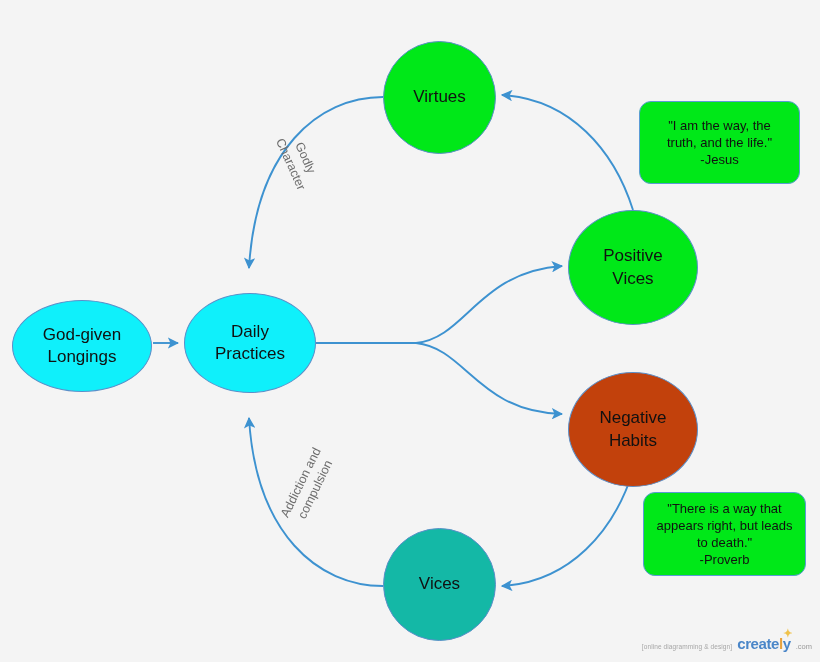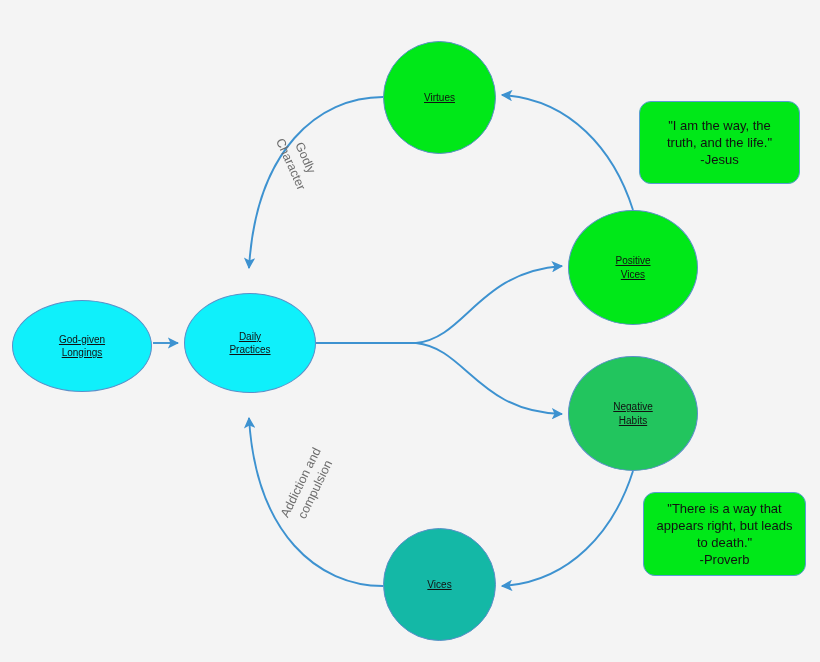--- a/index.html
+++ b/index.html
@@ -31,22 +31,21 @@
     justify-content: center;
     text-align: center;
     box-sizing: border-box;
     color: #111111;
     line-height: 1.32;
     white-space: pre-line;
   }
   .ellipse {
     border-radius: 50%;
     border: 1.4px solid #5b8fc9;
-    font-size: 10px;
-    text-decoration: underline;
+    font-size: 17px;
   }
   .note {
     border-radius: 12px;
     border: 1.8px solid #5b9bd5;
     font-size: 13px;
     padding: 4px 8px;
   }
   .edge-label {
     position: absolute;
     color: #6d6d6d;
@@ -136,21 +135,21 @@
 
   <div class="node ellipse" style="left:383px; top:41px; width:113px; height:113px; background:#00e818;">
     <span>Virtues</span>
   </div>
 
   <div class="node ellipse" style="left:568px; top:210px; width:130px; height:115px; background:#00e818;">
     <span>Positive
 Vices</span>
   </div>
 
-  <div class="node ellipse" style="left:568px; top:356px; width:130px; height:115px; background:#22c55e;">
+  <div class="node ellipse" style="left:568px; top:372px; width:130px; height:115px; background:#c2410c;">
     <span>Negative
 Habits</span>
   </div>
 
   <div class="node ellipse" style="left:383px; top:528px; width:113px; height:113px; background:#14b8a6;">
     <span>Vices</span>
   </div>
 
   <div class="node note" style="left:639px; top:101px; width:161px; height:83px; background:#00e818;">
     <span>"I am the way, the
@@ -164,14 +163,19 @@
 to death."
 -Proverb</span>
   </div>
 
   <div class="edge-label" style="left:252px; top:145px; width:92px; transform:rotate(66deg);">Godly
 Character</div>
 
   <div class="edge-label" style="left:248px; top:470px; width:120px; transform:rotate(-64deg);">Addiction and
 compulsion</div>
 
+  <div id="watermark">
+    <span id="wm-tagline">[online diagramming &amp; design]</span>
+    <span id="wm-brand"><span>create</span><span class="hl">l</span><span>y</span><span id="wm-star">✦</span></span>
+    <span id="wm-tld">.com</span>
+  </div>
 
 </div>
 
 </body></html>

